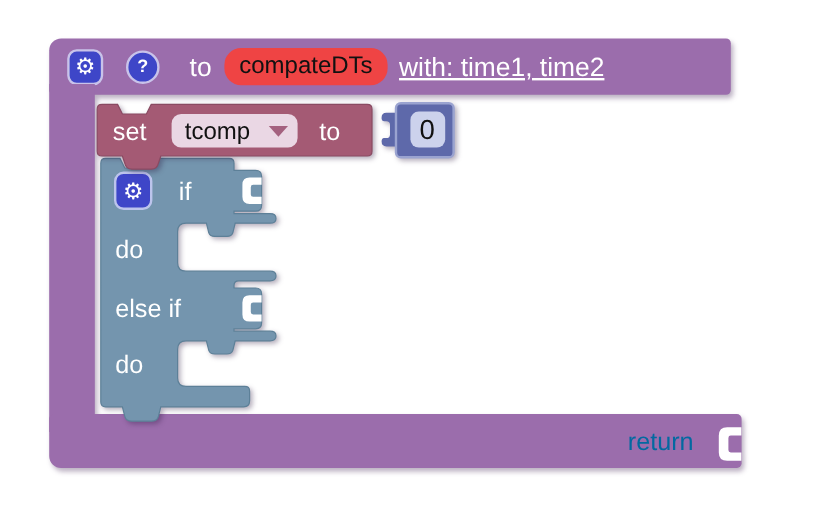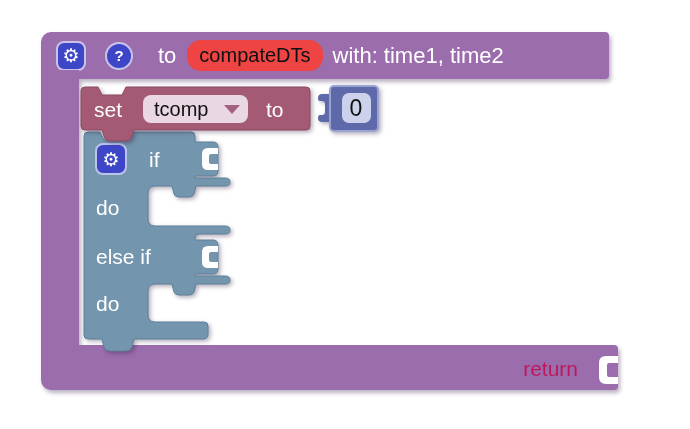--- a/index.html
+++ b/index.html
@@ -16,23 +16,23 @@
   #proc-spine{left:41px;top:70px;width:38px;height:290px;}
   #proc-footer{left:41px;top:345px;width:577px;height:45px;border-radius:4px 4px 4px 10px;}
   .hdr-text{color:#ffffff;font-size:22px;white-space:nowrap;}
   .icon-btn{background:#3e46c8;border:2px solid #c9c3ea;box-sizing:border-box;
             display:flex;align-items:center;justify-content:center;color:#fff;}
   #gear-main{width:30px;height:30px;border-radius:8px;font-size:19px;}
   #help-btn{width:28px;height:28px;border-radius:50%;font-size:15px;font-weight:bold;margin-left:19px;}
   #to-label{margin-left:25px;}
   #name-field{margin-left:11px;background:#ef4444;color:#111;border-radius:14px;
               font-size:20px;padding:4px 12px;line-height:23px;}
-  #params-label{margin-left:10px;}
+  #params-label{margin-left:10px;text-decoration:underline;}
   #return-label{position:absolute;left:0;top:357px;width:578px;text-align:right;
-                color:#be185d;font-size:21px;}
+                color:#0369a1;font-size:21px;}
   #return-socket{position:absolute;left:594px;top:351px;}
   
   .blk{position:absolute;filter:drop-shadow(2px 2px 2px rgba(40,20,60,.35));}
   #set-svg{left:78px;top:84px;z-index:3;}
   #if-svg{left:80px;top:128px;z-index:2;}
   #zero-svg{left:310px;top:84px;z-index:4;}
   svg text{font-family:"Liberation Sans", sans-serif;}
   .wtxt{fill:#ffffff;font-size:21px;}
   .btxt{fill:#111111;font-size:20px;}
 </style>

